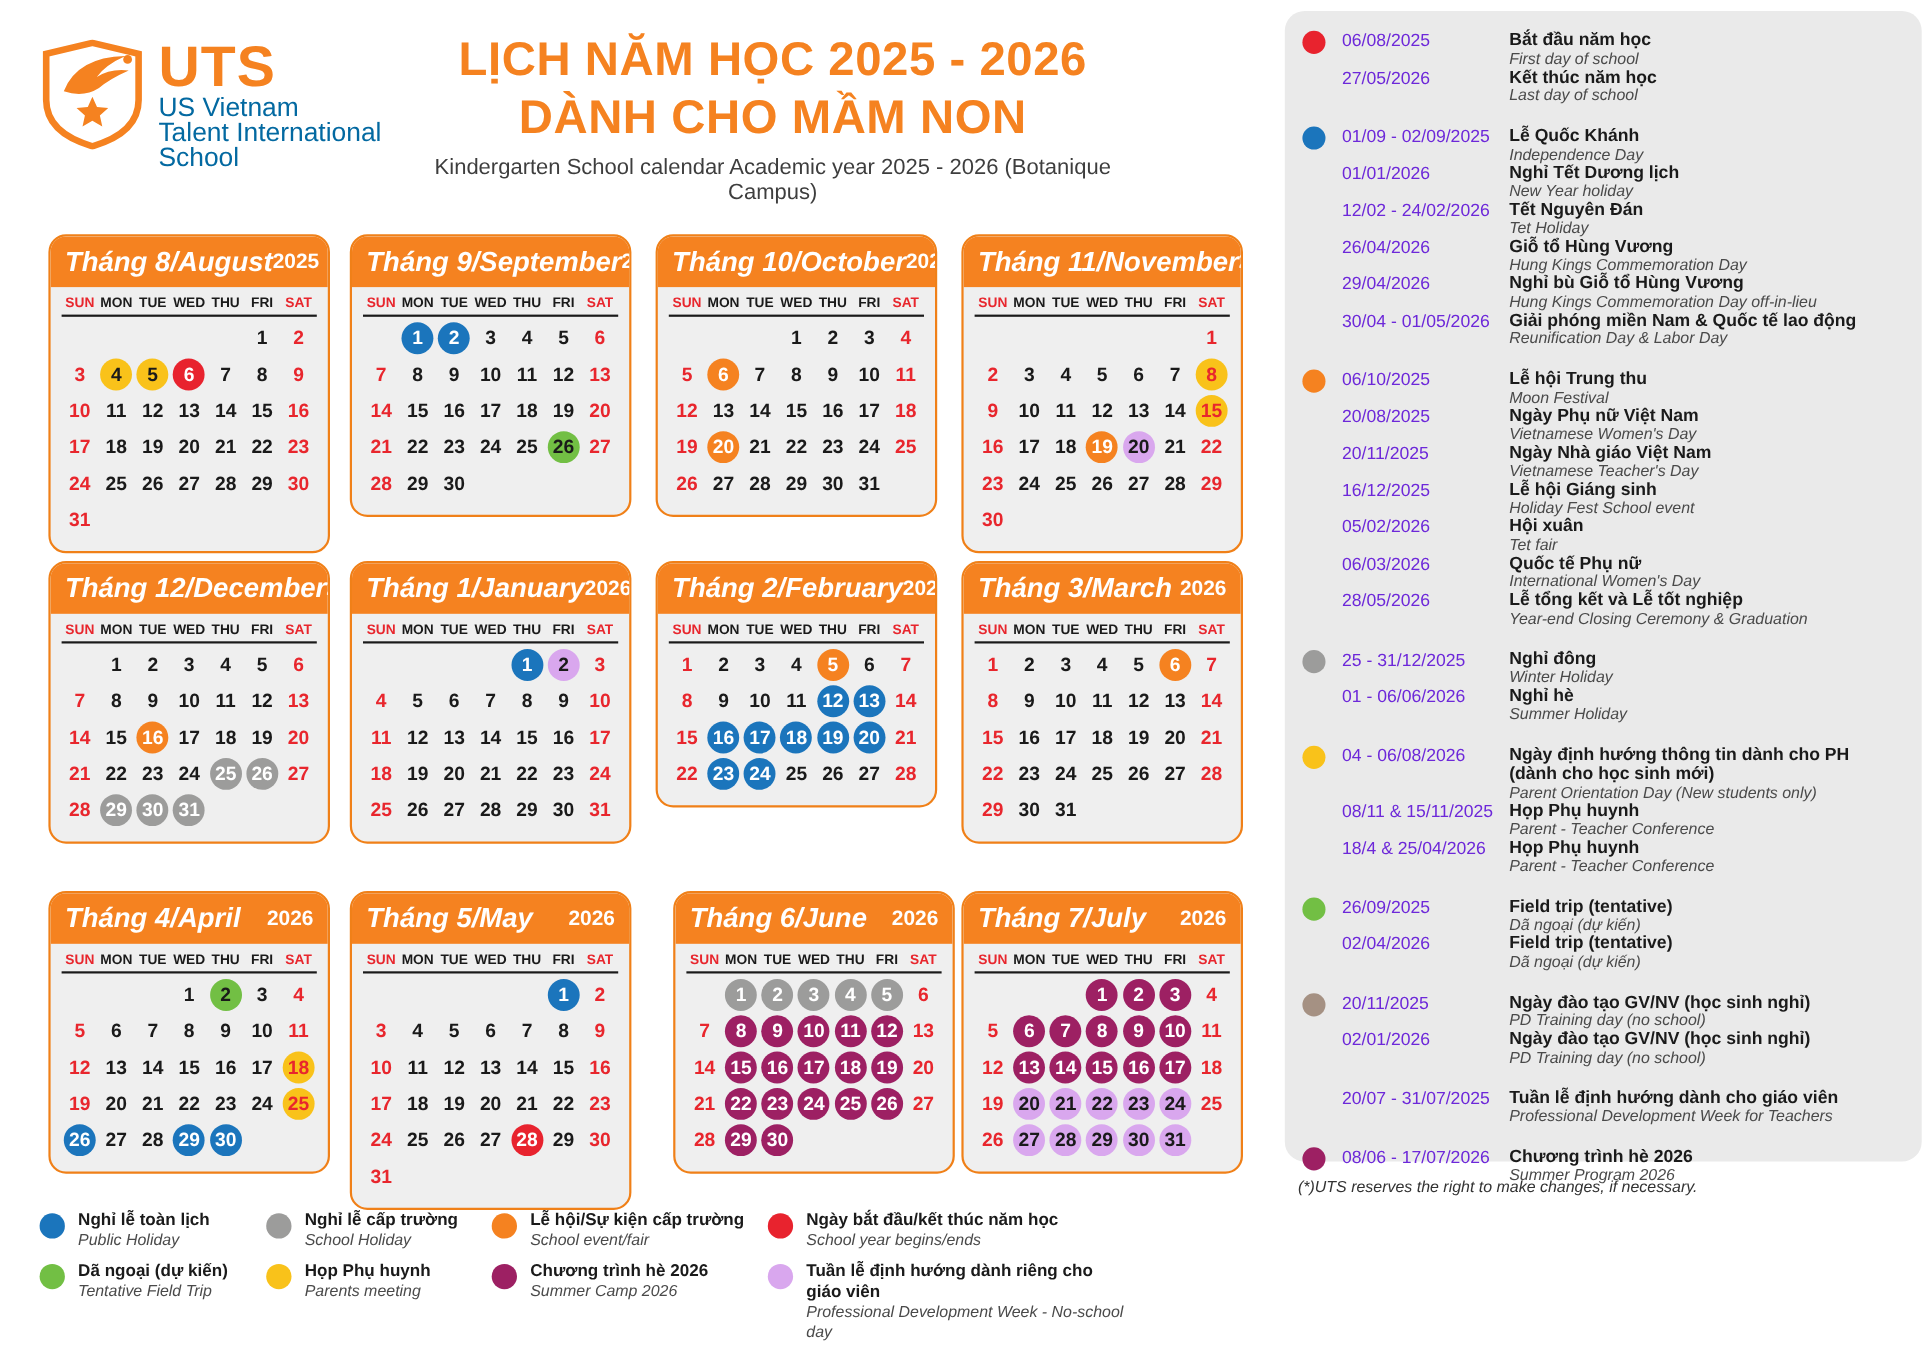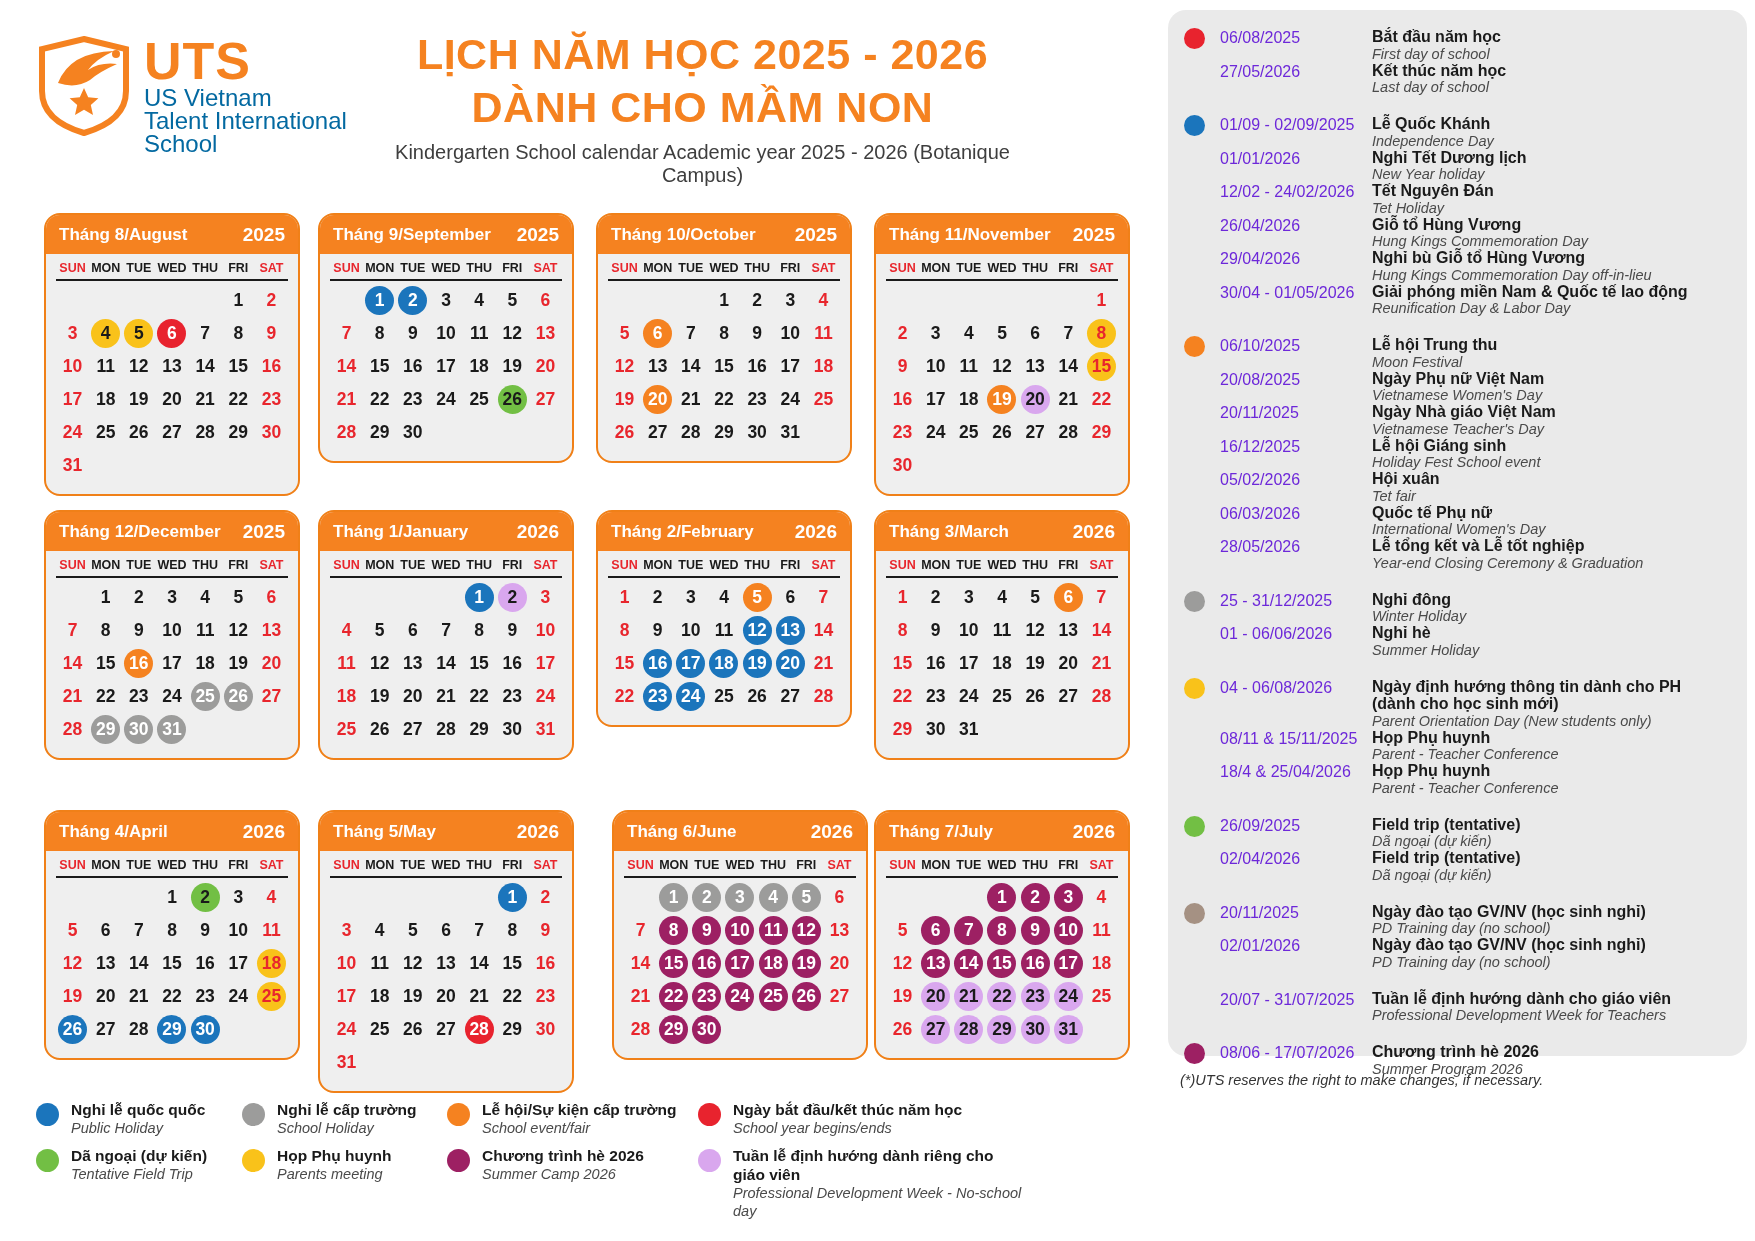--- a/index.html
+++ b/index.html
@@ -11,21 +11,21 @@
   #logo-text { margin-left:14px; }
   #logo-acronym { font-size:52px; font-weight:bold; color:#F58220; line-height:50px; letter-spacing:1px; }
   .logo-line { font-size:24px; color:#0369a1; line-height:23px; }
   #title-block { position:absolute; left:370px; top:28px; width:665px; text-align:center; }
   .main-title { font-size:43px; font-weight:bold; color:#F58220; line-height:53px; letter-spacing:.5px; }
   #subtitle { font-size:20px; color:#3E3E3E; margin-top:7px; }
 
   
   .cal { position:absolute; width:256px; background:#EFEFEF; border:2px solid #F08018; border-radius:16px; overflow:hidden; }
   .cal-head { background:#F58220; color:#fff; display:flex; justify-content:space-between; align-items:center; padding:9px 13px 8px 13px; }
-  .cal-name { font-size:17px; font-weight:bold; white-space:nowrap; }
+  .cal-name { font-size:25px; font-weight:bold; white-space:nowrap;font-style:italic; }
   .cal-year { font-size:19px; font-weight:bold; }
   .cal-grid { padding:7px 10px 12px 10px; }
   .wk-row { display:flex; border-bottom:2px solid #1A1A1A; padding-bottom:4px; margin-bottom:3px; }
   .wk { flex:1; text-align:center; font-size:12.5px; font-weight:bold; color:#1A1A1A; }
   .wk.we { color:#E8262D; }
   .day-row { display:flex; height:33px; }
   .day { flex:1; display:flex; align-items:center; justify-content:center; font-size:17.5px; font-weight:bold; color:#1A1A1A; }
   .day.we { color:#E8262D; }
   .circ { width:29px; height:29px; border-radius:50%; display:flex; align-items:center; justify-content:center; }
 
@@ -1234,21 +1234,21 @@
             <div class="ev-title">Chương trình hè 2026</div>
             <div class="ev-sub">Summer Program 2026</div>
           </div>
         </div>
       </div>
   </div>
 
   <div id="legend">
       <div class="leg-item" style="left:36px;top:1100px;width:195px">
         <span class="leg-dot" style="background:#1B75BC"></span>
-        <span><span class="leg-title">Nghỉ lễ quốc quốc</span><br><span class="leg-sub">Public Holiday</span></span>
+        <span><span class="leg-title">Nghỉ lễ toàn lịch</span><br><span class="leg-sub">Public Holiday</span></span>
       </div>
       <div class="leg-item" style="left:242px;top:1100px;width:195px">
         <span class="leg-dot" style="background:#9C9C9B"></span>
         <span><span class="leg-title">Nghỉ lễ cấp trường</span><br><span class="leg-sub">School Holiday</span></span>
       </div>
       <div class="leg-item" style="left:447px;top:1100px;width:230px">
         <span class="leg-dot" style="background:#F58220"></span>
         <span><span class="leg-title">Lễ hội/Sự kiện cấp trường</span><br><span class="leg-sub">School event/fair</span></span>
       </div>
       <div class="leg-item" style="left:698px;top:1100px;width:330px">

